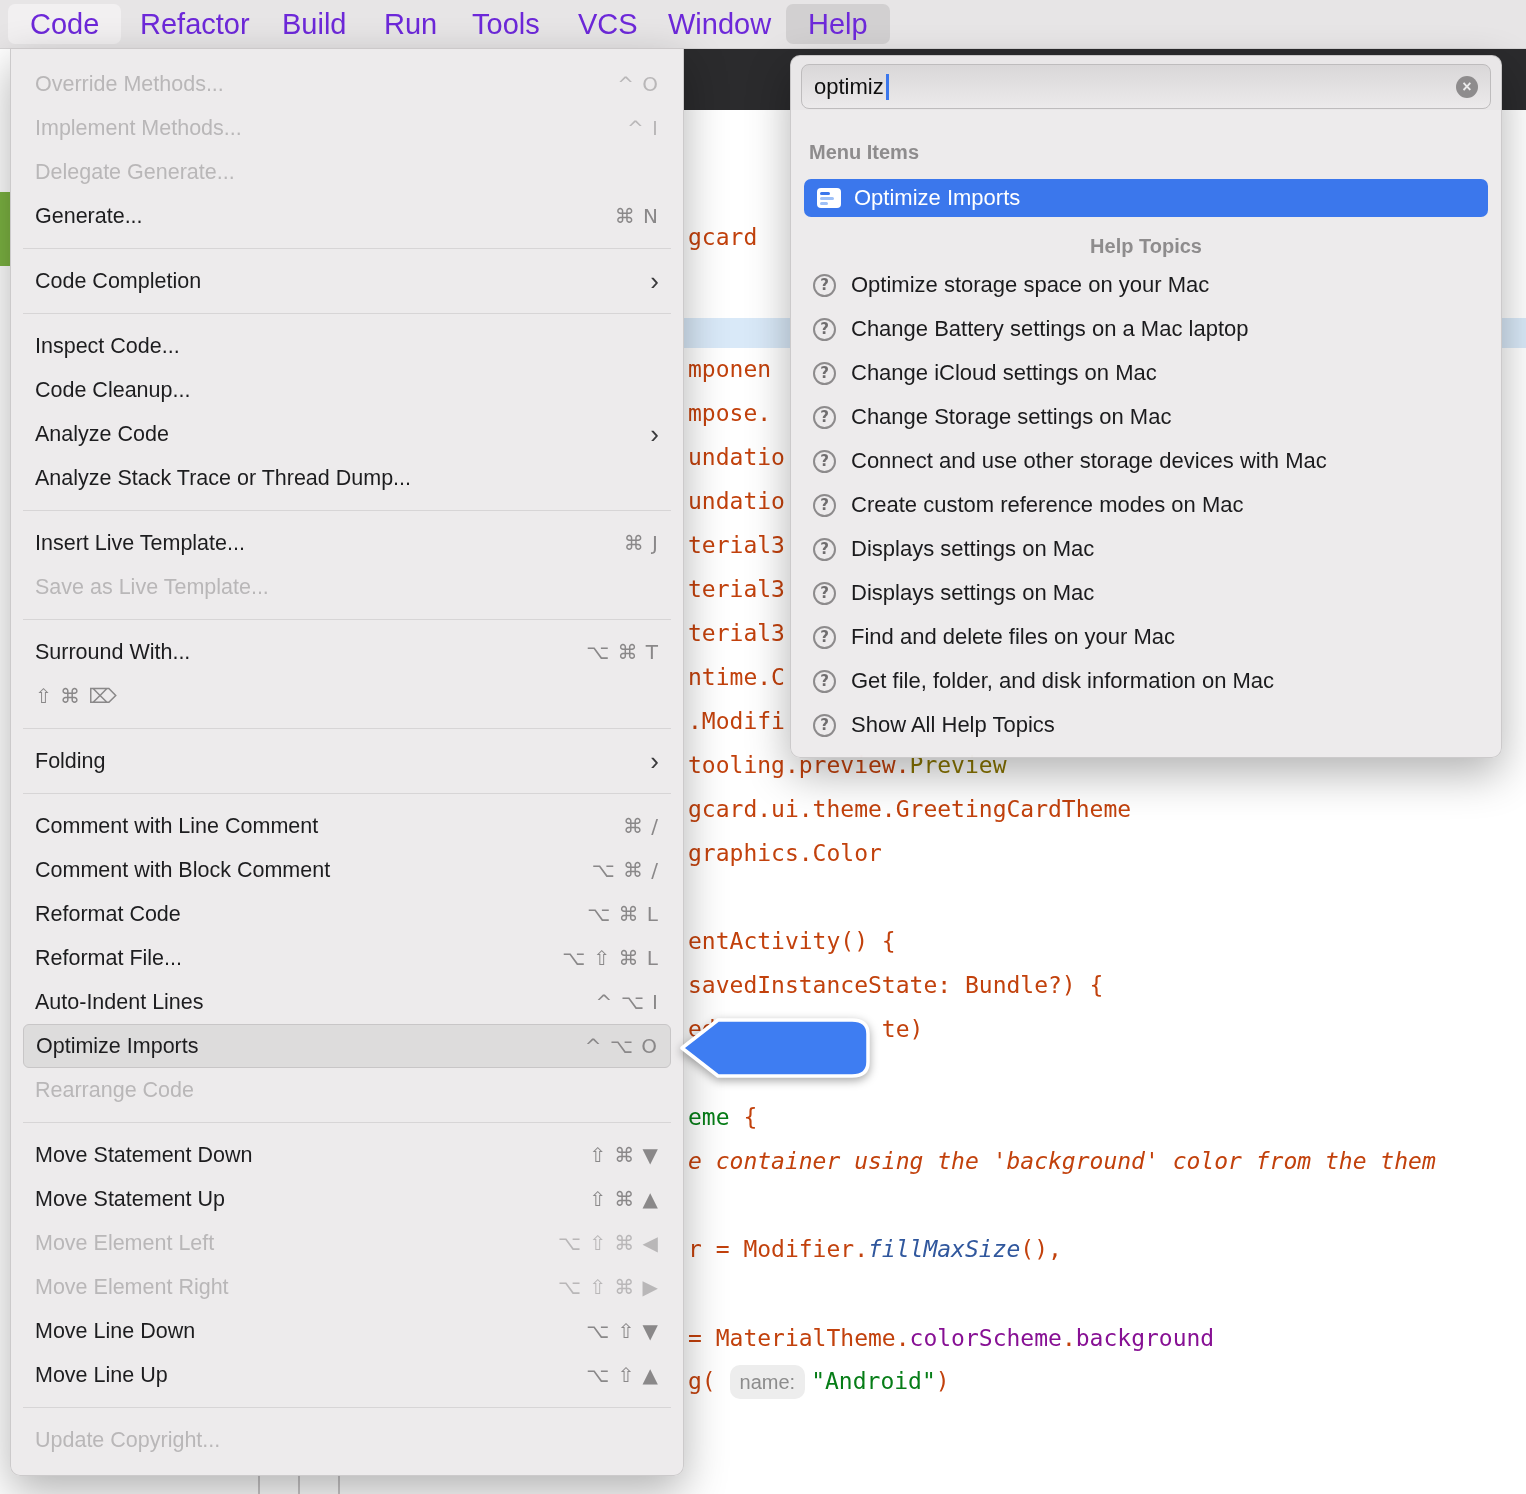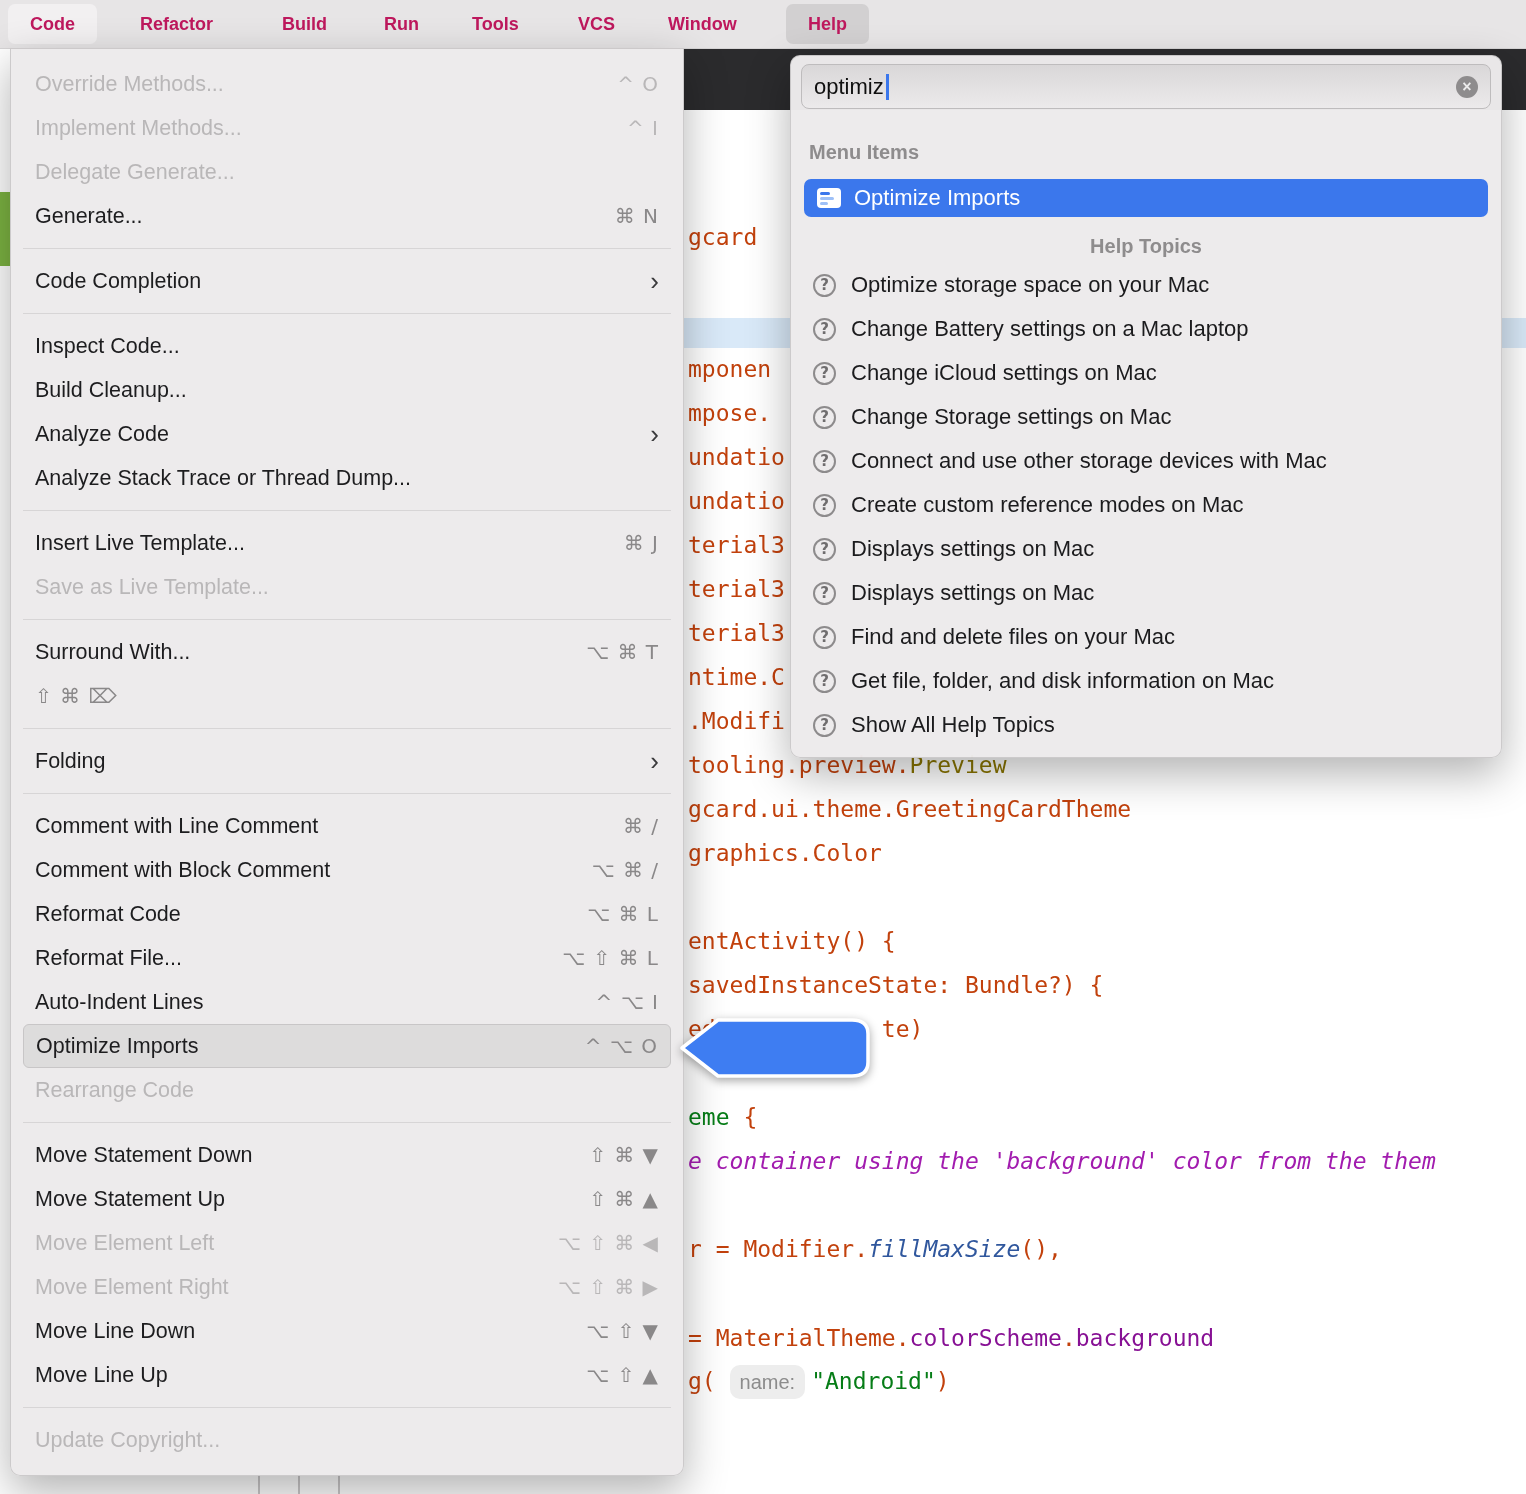--- a/index.html
+++ b/index.html
@@ -15,34 +15,34 @@
   .green-sliver{position:absolute;left:0;top:192px;width:10px;height:74px;background:#7cb342;}
   .tick{position:absolute;width:2px;height:20px;top:1474px;background:#cbc9ca;}
   .code-line{
     position:absolute;left:688px;height:44px;line-height:44px;white-space:pre;
     font-family:"DejaVu Sans Mono",monospace;font-size:23px;color:#000;
   }
   .c-plain{color:#c2410c;}
   .c-olive{color:#8a7500;}
   .c-green{color:#067d17;}
   .c-string{color:#067d17;}
-  .c-comment{color:#a21caf;font-style:italic;margin-top:32px;}
+  .c-comment{color:#c2410c;font-style:italic;margin-top:32px;}
   .c-ext{color:#30579d;font-style:italic;}
   .c-purple{color:#871094;}
   .c-hint{
     background:#ededed;color:#8c8c8c;border-radius:10px;padding:6px 10px;
     font-size:20px;font-family:"Liberation Sans",sans-serif;margin-right:6px;
   }
   
   #menubar{
     position:absolute;left:0;top:0;right:0;height:48px;background:#e7e5e6;
     border-bottom:1px solid #d6d4d5;z-index:30;
   }
   .mb-item{
-    position:absolute;top:0;line-height:48px;font-size:18px;font-weight:700;color:#be185d;
+    position:absolute;top:0;line-height:48px;font-size:29px;font-weight:400;color:#6d28d9;
   }
   .mb-active{
     top:4px;height:40px;line-height:40px;border-radius:7px;padding:0 22px;
   }
   .mb-active-light{background:#f2f0f1;}
   .mb-active-dark{background:#d2d0d1;}
   
   .panel{
     position:absolute;background:rgba(237,235,236,0.98);
     border:1px solid rgba(0,0,0,0.14);
@@ -158,21 +158,21 @@
     <div class="msep"></div>
     <div class="mi">
       <span class="lbl">Code Completion</span>
       <span class="chev">›</span>
     </div>
     <div class="msep"></div>
     <div class="mi">
       <span class="lbl">Inspect Code...</span>
     </div>
     <div class="mi">
-      <span class="lbl">Build Cleanup...</span>
+      <span class="lbl">Code Cleanup...</span>
     </div>
     <div class="mi">
       <span class="lbl">Analyze Code</span>
       <span class="chev">›</span>
     </div>
     <div class="mi">
       <span class="lbl">Analyze Stack Trace or Thread Dump...</span>
     </div>
     <div class="msep"></div>
     <div class="mi">

